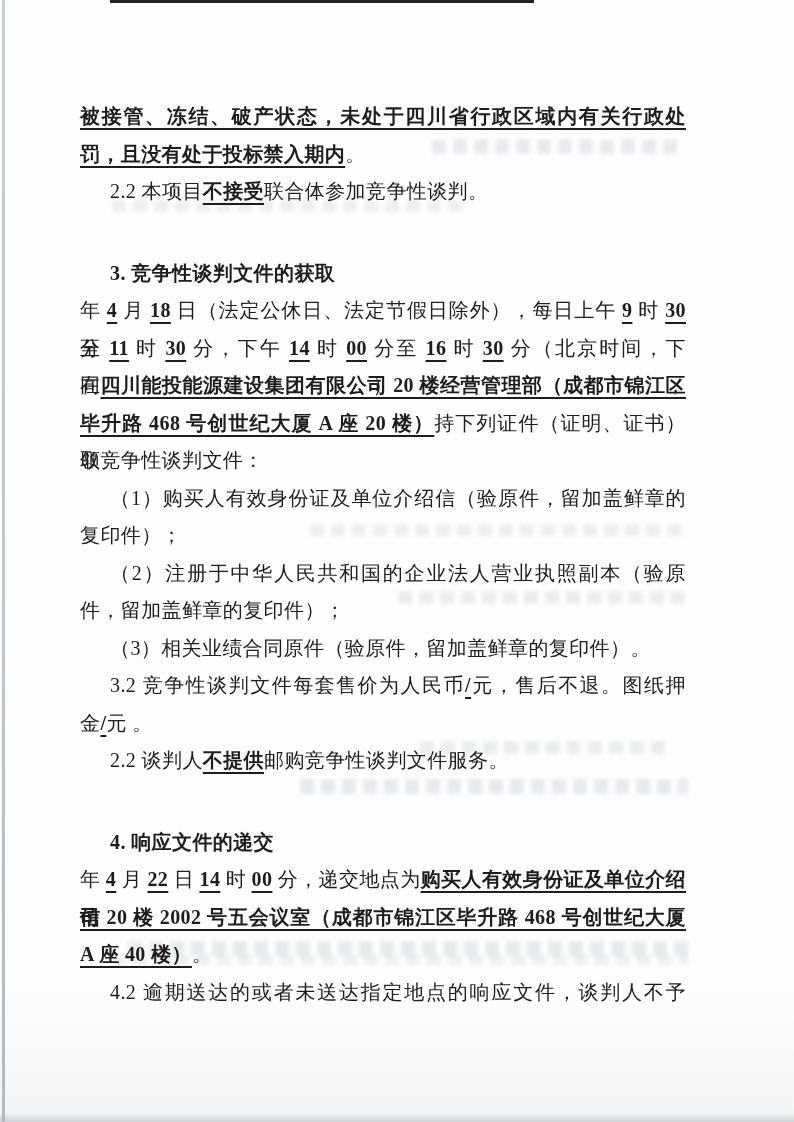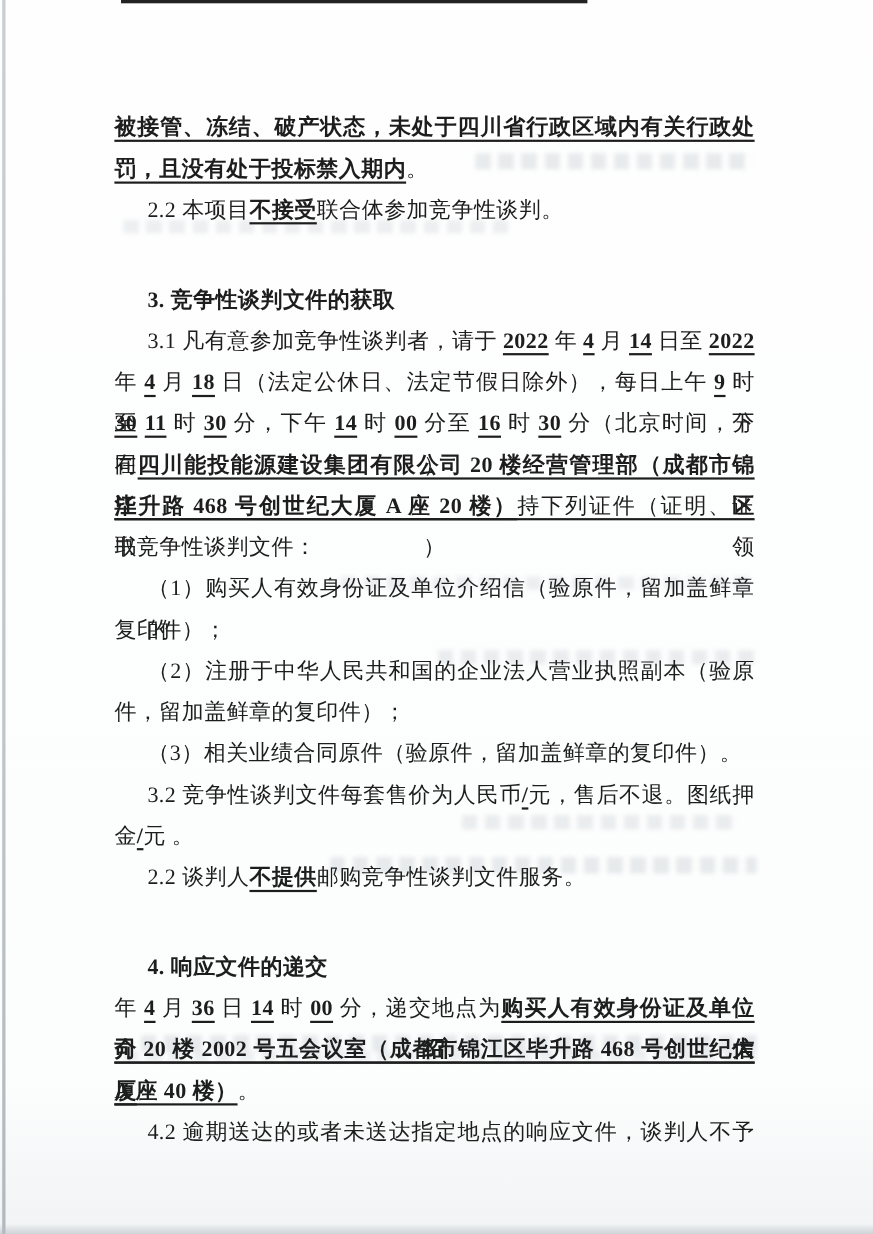--- a/index.html
+++ b/index.html
@@ -48,21 +48,21 @@
   .b4 { left: 398px; top: 591px; width: 288px; height: 13px; opacity: .33; }
   .b5 { left: 420px; top: 741px; width: 252px; height: 13px; opacity: .33; }
   .b6 { left: 300px; top: 779px; width: 388px; }
   .b7 { left: 128px; top: 941px; width: 560px; }
   .b8 { left: 112px; top: 955px; width: 576px; height: 10px; opacity: .28; }
   
   .doc {
     position: absolute;
     left: 0; top: 98px;
     width: 794px;
-    padding: 0 108px 0 104px;
+    padding: 0 108px 0 80px;
     box-sizing: border-box;
   }
   .line {
     height: 37.5px;
     line-height: 37.5px;
     font-size: 20px;
     white-space: nowrap;
     letter-spacing: 0.4px;
   }
   .line.fill {
@@ -94,33 +94,32 @@
   <div class="bleed b5"></div>
   <div class="bleed b6"></div>
   <div class="bleed b7"></div>
   <div class="bleed b8"></div>
 
   <div class="doc">
       <div class="line fill"><span class="seg-b seg-u">被接管、冻结、破产状态，未处于四川省行政区域内有关行政处</span></div>
       <div class="line"><span class="seg-b seg-u">罚，且没有处于投标禁入期内</span><span class="">。</span></div>
       <div class="line indent"><span class="">2.2 本项目</span><span class="seg-b seg-u">不接受</span><span class="">联合体参加竞争性谈判。</span></div>
       <div class="line indent heading"><span class="seg-b ">3. 竞争性谈判文件的获取</span></div>
-      <div class="line fill indent"><span class="">3.1 凡有意参加竞争性谈判者，请于 </span><span class="seg-b seg-u">2022</span><span class=""> 年 </span><span class="seg-b seg-u">4</span><span class=""> 月 </span><span class="seg-b seg-u">14</span><span class=""> 日至 </span><span class="seg-b seg-u">2022</span></div>
       <div class="line fill"><span class="">年 </span><span class="seg-b seg-u">4</span><span class=""> 月 </span><span class="seg-b seg-u">18</span><span class=""> 日（法定公休日、法定节假日除外），每日上午 </span><span class="seg-b seg-u">9</span><span class=""> 时 </span><span class="seg-b seg-u">30</span><span class=""> 分</span></div>
       <div class="line fill"><span class="">至 </span><span class="seg-b seg-u">11</span><span class=""> 时 </span><span class="seg-b seg-u">30</span><span class=""> 分，下午 </span><span class="seg-b seg-u">14</span><span class=""> 时 </span><span class="seg-b seg-u">00</span><span class=""> 分至 </span><span class="seg-b seg-u">16</span><span class=""> 时 </span><span class="seg-b seg-u">30</span><span class=""> 分（北京时间，下同），</span></div>
       <div class="line fill"><span class="">在</span><span class="seg-b seg-u">四川能投能源建设集团有限公司 20 楼经营管理部（成都市锦江区</span></div>
       <div class="line fill"><span class="seg-b seg-u">毕升路 468 号创世纪大厦 A 座 20 楼）</span><span class="">持下列证件（证明、证书）领</span></div>
       <div class="line"><span class="">取竞争性谈判文件：</span></div>
       <div class="line fill indent"><span class="">（1）购买人有效身份证及单位介绍信（验原件，留加盖鲜章的</span></div>
       <div class="line"><span class="">复印件）；</span></div>
       <div class="line fill indent"><span class="">（2）注册于中华人民共和国的企业法人营业执照副本（验原</span></div>
       <div class="line"><span class="">件，留加盖鲜章的复印件）；</span></div>
       <div class="line indent"><span class="">（3）相关业绩合同原件（验原件，留加盖鲜章的复印件）。</span></div>
       <div class="line fill indent"><span class="">3.2 竞争性谈判文件每套售价为人民币</span><span class="seg-b seg-u">/</span><span class="">元，售后不退。图纸押</span></div>
       <div class="line"><span class="">金</span><span class="seg-b seg-u">/</span><span class="">元 。</span></div>
       <div class="line indent"><span class="">2.2 谈判人</span><span class="seg-b seg-u">不提供</span><span class="">邮购竞争性谈判文件服务。</span></div>
       <div class="line indent heading"><span class="seg-b ">4. 响应文件的递交</span></div>
-      <div class="line fill"><span class="">年 </span><span class="seg-b seg-u">4</span><span class=""> 月 </span><span class="seg-b seg-u">36</span><span class=""> 日 </span><span class="seg-b seg-u">14</span><span class=""> 时 </span><span class="seg-b seg-u">00</span><span class=""> 分，递交地点为</span><span class="seg-b seg-u">购买人有效身份证及单位介绍信</span></div>
+      <div class="line fill"><span class="">年 </span><span class="seg-b seg-u">4</span><span class=""> 月 </span><span class="seg-b seg-u">22</span><span class=""> 日 </span><span class="seg-b seg-u">14</span><span class=""> 时 </span><span class="seg-b seg-u">00</span><span class=""> 分，递交地点为</span><span class="seg-b seg-u">购买人有效身份证及单位介绍信</span></div>
       <div class="line fill"><span class="seg-b seg-u">司 20 楼 2002 号五会议室（成都市锦江区毕升路 468 号创世纪大厦</span></div>
       <div class="line"><span class="seg-b seg-u">A 座 40 楼）</span><span class="">。</span></div>
       <div class="line fill indent"><span class="">4.2 逾期送达的或者未送达指定地点的响应文件，谈判人不予</span></div>
     </div>
 </div>
 
 </body></html>

